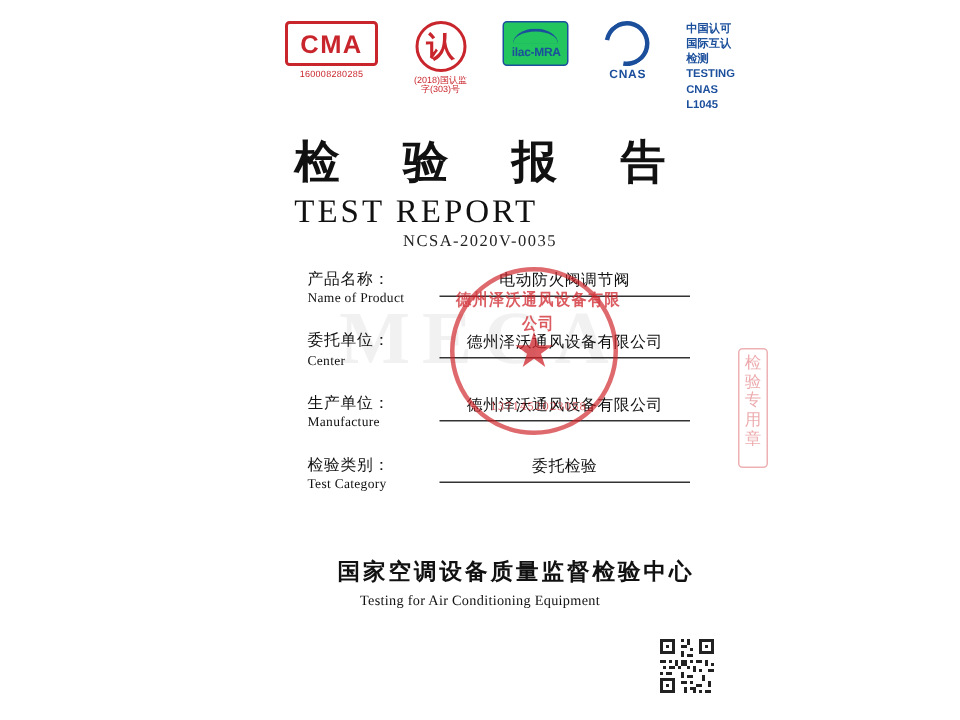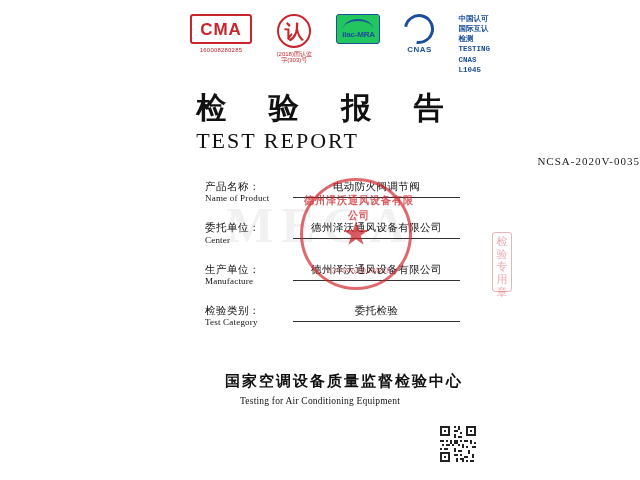--- a/index.html
+++ b/index.html
@@ -129,21 +129,21 @@
     color: #1b4f9c;
     font-family: "Liberation Sans", sans-serif;
     font-size: 8px;
     font-weight: bold;
     letter-spacing: 0.5px;
   }
 
   
   .cnas-block {
     color: #1b4f9c;
-    font-family: Liberation Mono, monospace;
+    font-family: Liberation Sans, sans-serif;
     font-size: 7.5px;
     font-weight: bold;
     line-height: 1.35;
     text-align: left;
   }
 
   
   .title-cn {
     position: absolute;
     top: 88px;
@@ -165,21 +165,21 @@
     text-align: center;
     font-size: 22px;
     letter-spacing: 2px;
     color: #111111;
   }
   .report-no {
     position: absolute;
     top: 155px;
     left: 0;
     width: 640px;
-    text-align: right;
+    text-align: center;
     font-size: 11px;
     letter-spacing: 1px;
     color: #222222;
   }
 
   
   .fields {
     position: absolute;
     top: 180px;
     left: 205px;
@@ -294,21 +294,21 @@
     font-family: "DejaVu Serif", serif;
     letter-spacing: 0.5px;
   }
 
   
   .side-stamp {
     position: absolute;
     top: 232px;
     left: 492px;
     width: 20px;
-    height: 60px;
+    height: 80px;
     border: 1.5px solid rgba(206, 32, 39, 0.35);
     border-radius: 3px;
     color: rgba(206, 32, 39, 0.38);
     font-size: 11px;
     font-family: "DejaVu Serif", serif;
     line-height: 1.15;
     text-align: center;
     padding-top: 3px;
     box-sizing: border-box;
     pointer-events: none;

